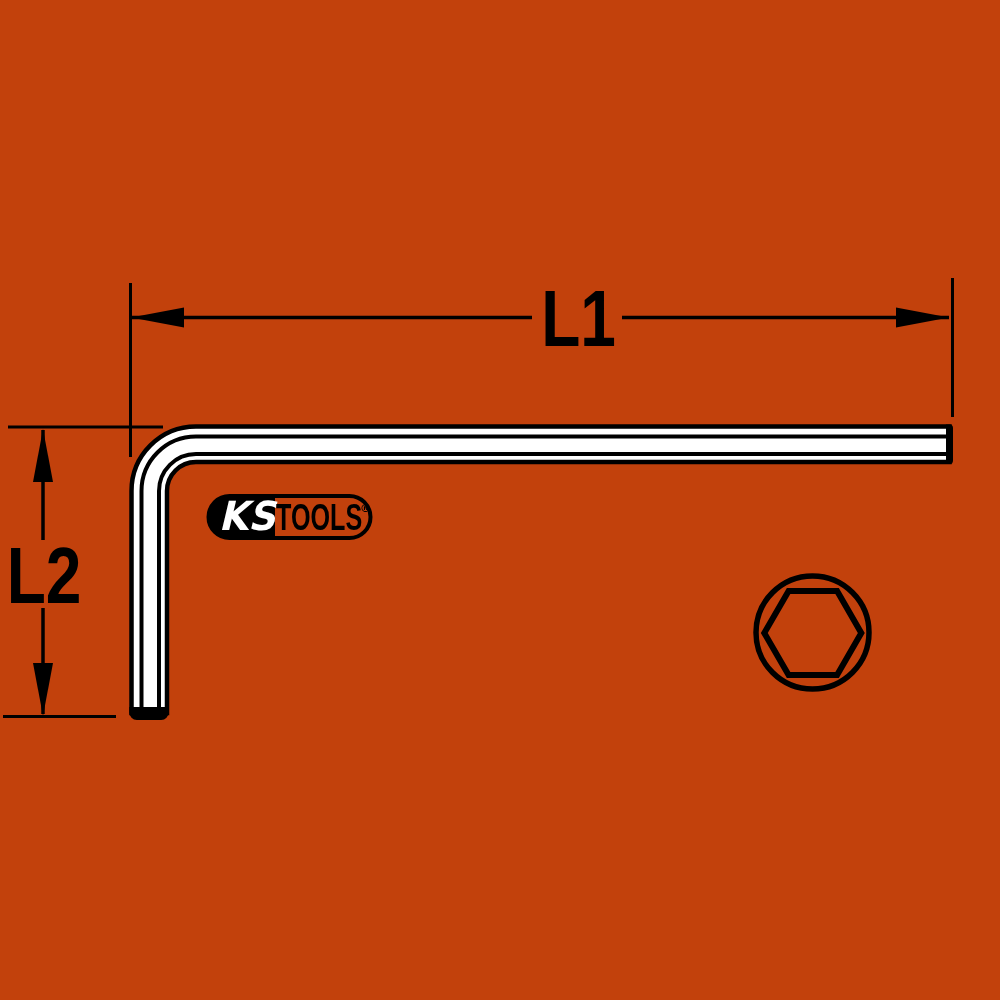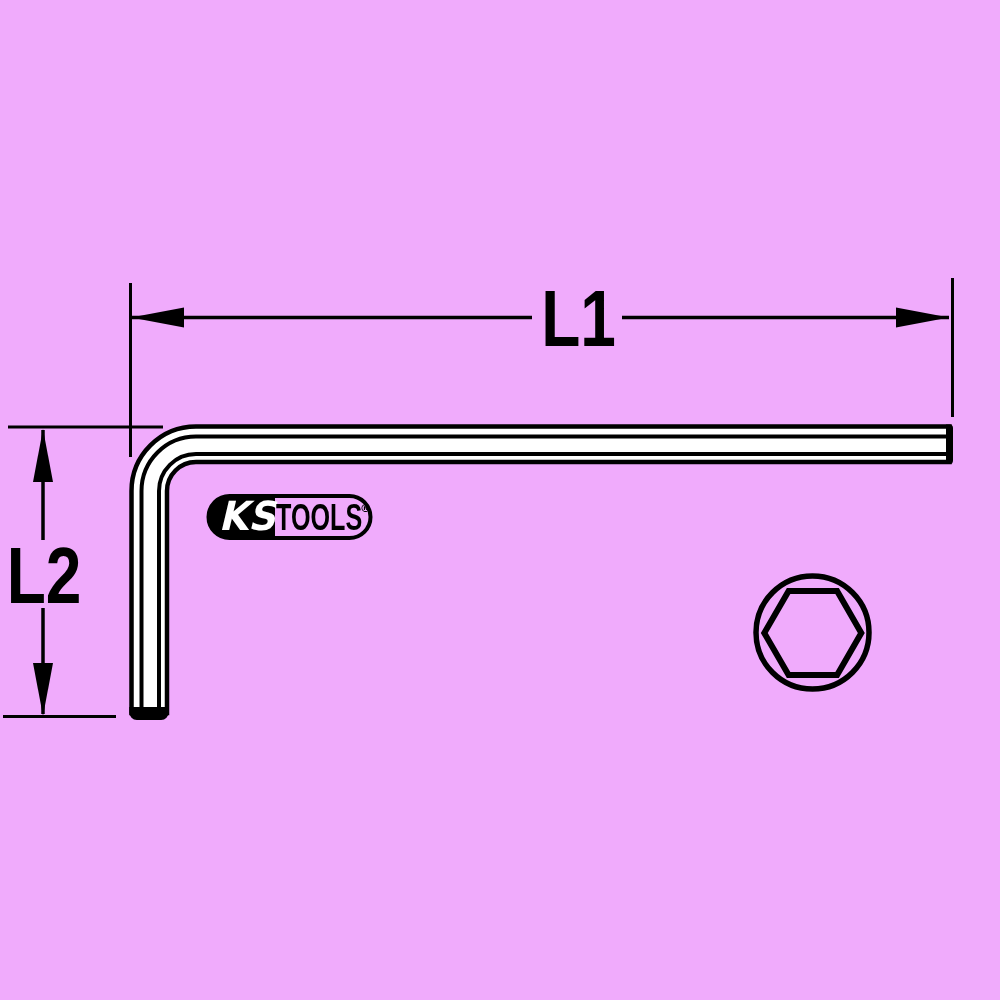--- a/index.html
+++ b/index.html
@@ -5,21 +5,21 @@
   html, body {
     margin: 0;
     padding: 0;
     background: #ffffff;
     font-family: "Liberation Sans", sans-serif;
   }
   .stage {
     position: relative;
     width: 1000px;
     height: 1000px;
-    background: #f0abfc;
+    background: #c2410c;
     overflow: hidden;
   }
   svg { display: block; }
   .dim-label {
     font-family: "Liberation Sans", sans-serif;
     font-weight: bold;
     font-size: 80px;
     fill: #000000;
   }
   .logo-ks {

